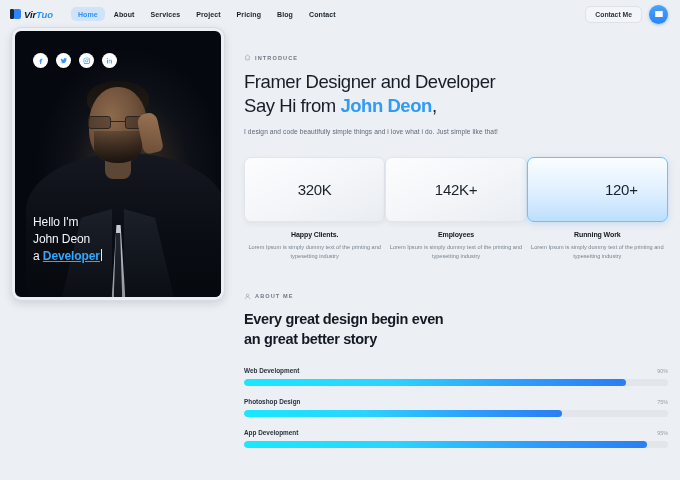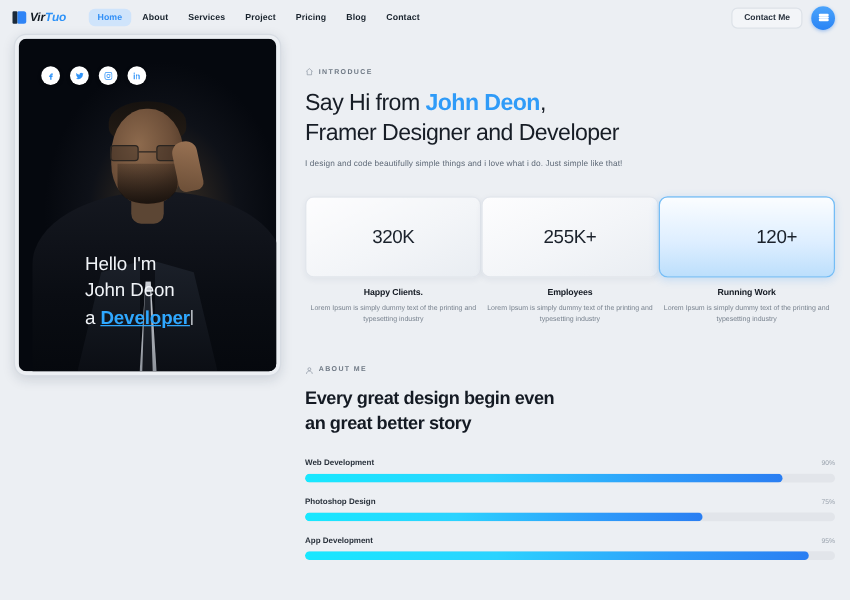--- a/index.html
+++ b/index.html
@@ -122,21 +122,21 @@
 
   .socials { position:absolute; top:22px; left:18px; display:flex; gap:8px; z-index:4; }
   .soc {
     width:15px; height:15px; border-radius:50%; background:#fff;
     display:flex; align-items:center; justify-content:center;
     cursor:pointer; box-shadow:0 1px 3px rgba(0,0,0,.35);
   }
   .soc svg { width:7.5px; height:7.5px; fill:#2f93f8; }
 
   .hero-copy { position:absolute; left:18px; bottom:32px; z-index:4; }
-  .hero-line { font-size:15px; font-weight:500; color:#f1f4f8; line-height:1.42; letter-spacing:-0.1px;margin-left:35px; }
+  .hero-line { font-size:12px; font-weight:500; color:#f1f4f8; line-height:1.42; letter-spacing:-0.1px; }
   .hero-line .hl { color:#2fa8ff; font-weight:700;text-decoration:underline; }
   .caret { display:inline-block; width:1.3px; height:12px; background:#e8edf3; vertical-align:-1px; margin-left:1px; }
 
   
   .content { flex:1; min-width:0; padding-top:26px; }
   .eyebrow { display:flex; align-items:center; gap:4px; margin-bottom:9px; }
   .eyebrow svg { width:7px; height:7px; fill:none; stroke:#7c8694; stroke-width:1.6; }
   .eyebrow-text { font-size:5.6px; font-weight:700; letter-spacing:1.1px; color:#6f7985; }
 
   .headline { font-size:18.5px; font-weight:500; color:#171d26; line-height:1.32; letter-spacing:-0.45px; }
@@ -265,38 +265,38 @@
 
     <div class="eyebrow">
       <svg viewBox="0 0 24 24">
           <path d="M3 11 12 3l9 8"></path>
           <path d="M6 10v10h12V10"></path>
         </svg>
       <span class="eyebrow-text">INTRODUCE</span>
     </div>
 
     <div class="headline">
+      <div>Framer Designer and Developer</div>
       <div><span>Say Hi from </span><span class="hl">John Deon</span><span>,</span></div>
-      <div>Framer Designer and Developer</div>
     </div>
 
     <div class="lede">I design and code beautifully simple things and i love what i do. Just simple like that!</div>
 
     <div class="stats">
       <div class="stat">
         <div class="stat-box">
           <span class="stat-num">320K</span>
         </div>
         <div class="stat-title">Happy Clients.</div>
         <div class="stat-desc">Lorem Ipsum is simply dummy text of the printing and typesetting industry</div>
       </div>
 
       <div class="stat">
         <div class="stat-box">
-          <span class="stat-num">255K+</span>
+          <span class="stat-num">142K+</span>
         </div>
         <div class="stat-title">Employees</div>
         <div class="stat-desc">Lorem Ipsum is simply dummy text of the printing and typesetting industry</div>
       </div>
 
       <div class="stat featured">
         <div class="stat-box">
           <span class="stat-num">120+</span>
         </div>
         <div class="stat-title">Running Work</div>

